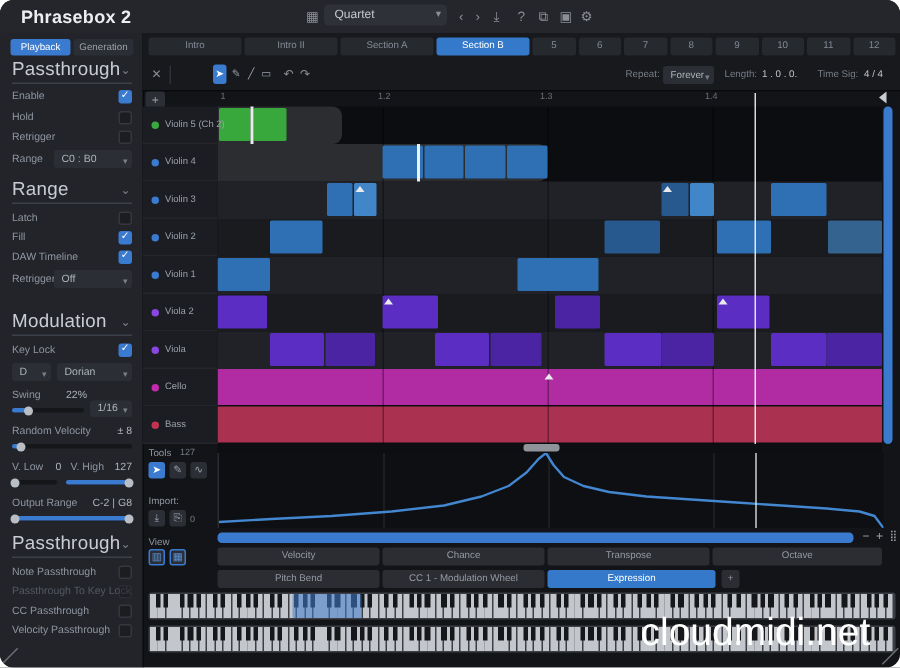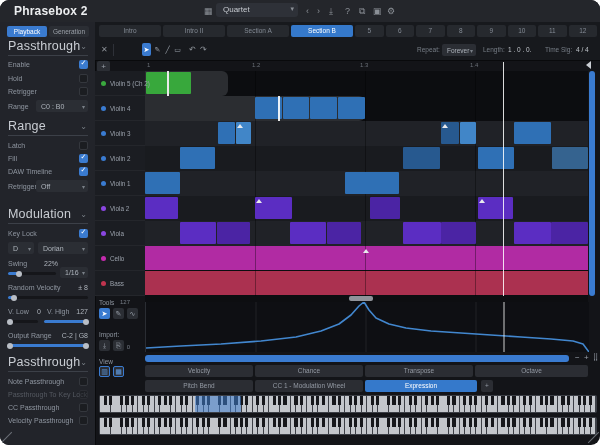--- a/index.html
+++ b/index.html
@@ -677,15 +677,16 @@
       <div class="wkey" style="left: 469.747px; width: 4.65055px;"></div>
       <div class="wkey" style="left: 475.198px; width: 4.65055px;"></div>
       <div class="bkey" style="left: 478.748px; width: 3.2px;"></div>
       <div class="wkey" style="left: 480.648px; width: 4.65055px;"></div>
       <div class="bkey" style="left: 484.199px; width: 3.2px;"></div>
       <div class="wkey" style="left: 486.099px; width: 4.65055px;"></div>
       <div class="bkey" style="left: 489.649px; width: 3.2px;"></div>
       <div class="wkey" style="left: 491.549px; width: 4.65055px;"></div>
     </div>
 
+  <div class="watermark">cloudmidi.net</div>
   <div class="grip" style="left:-1px;top:437px"></div>
   <div class="grip" style="left:586px;top:437px"></div>
 </div>
 
 </body></html>

